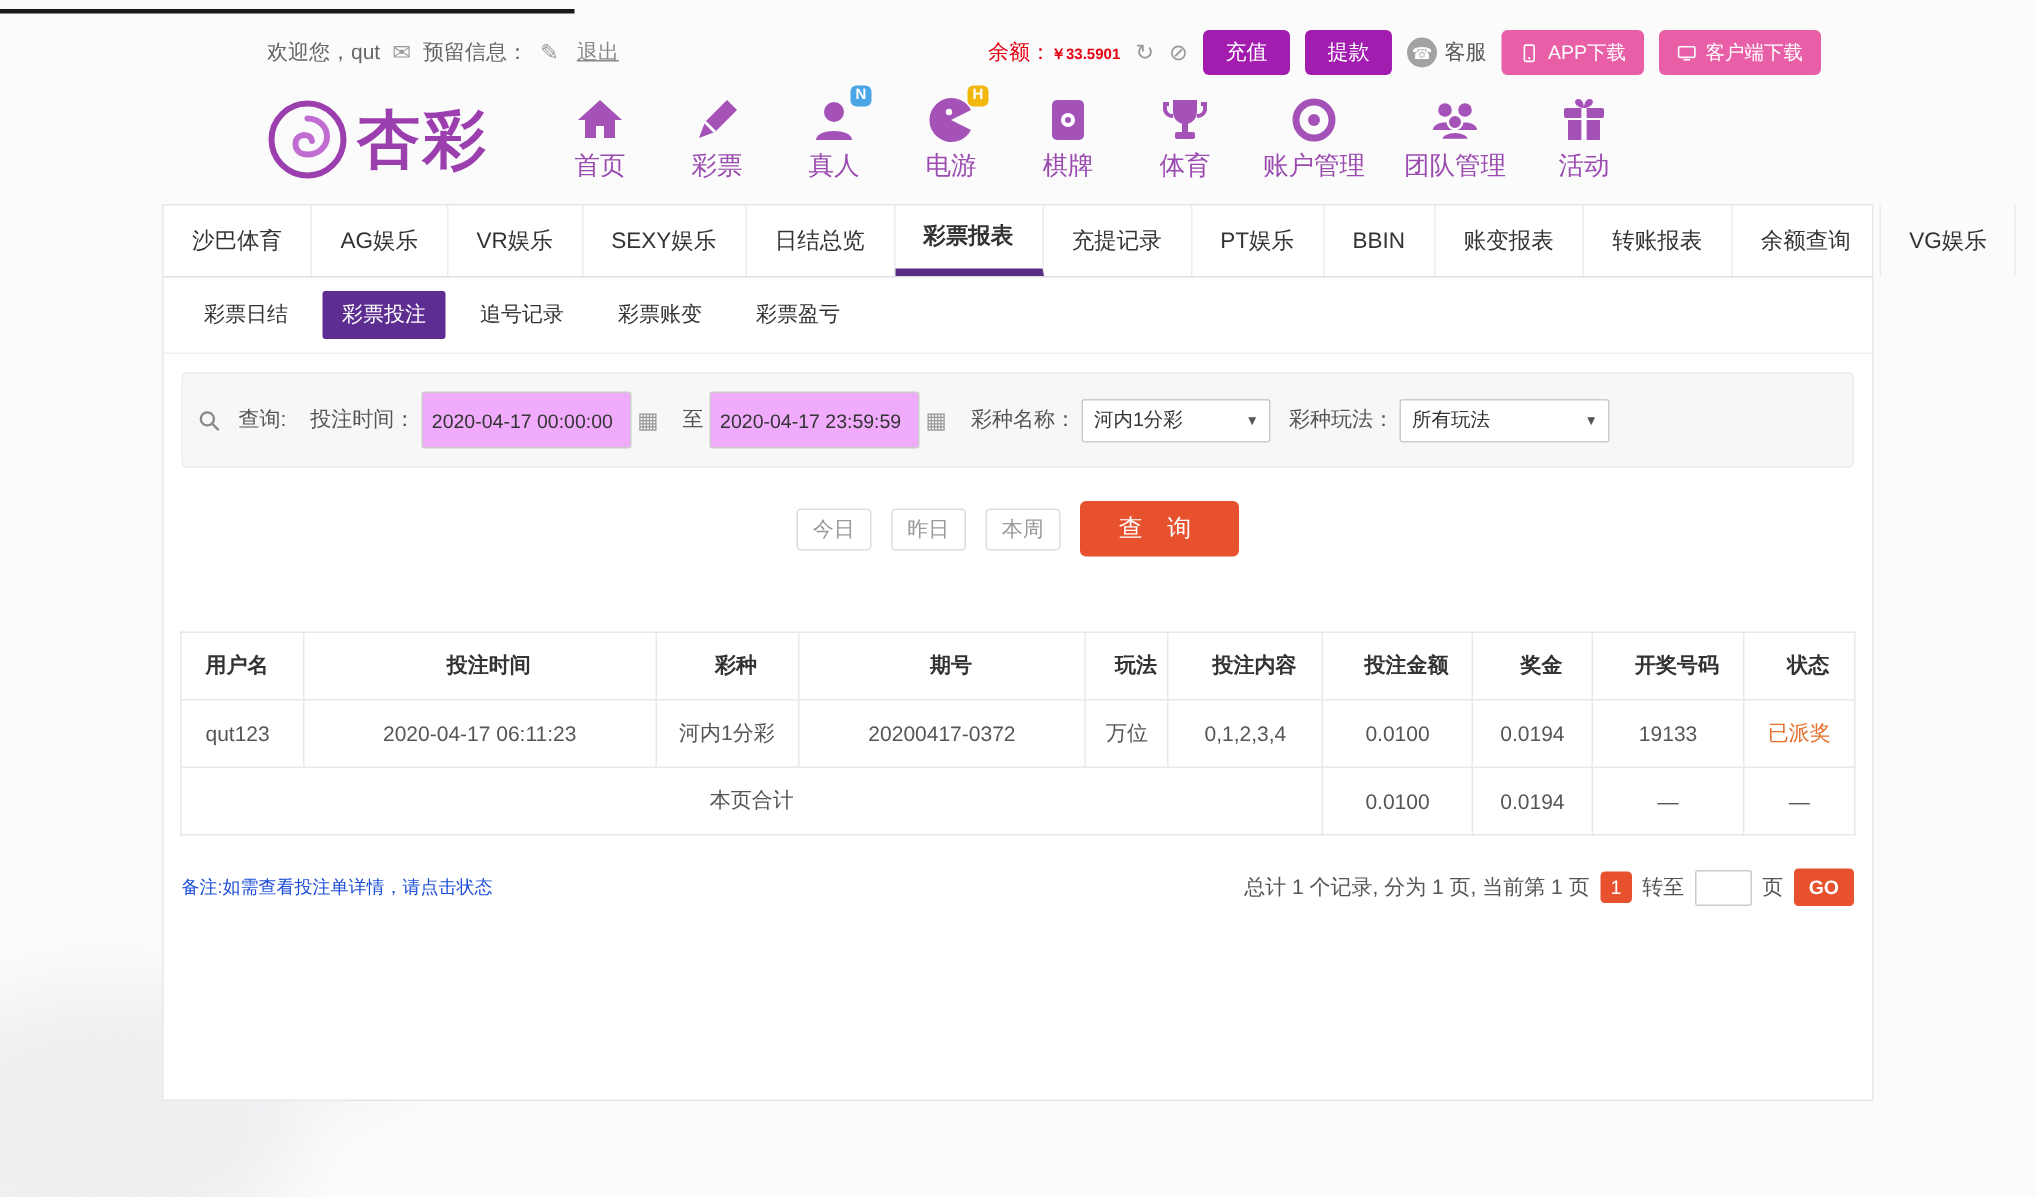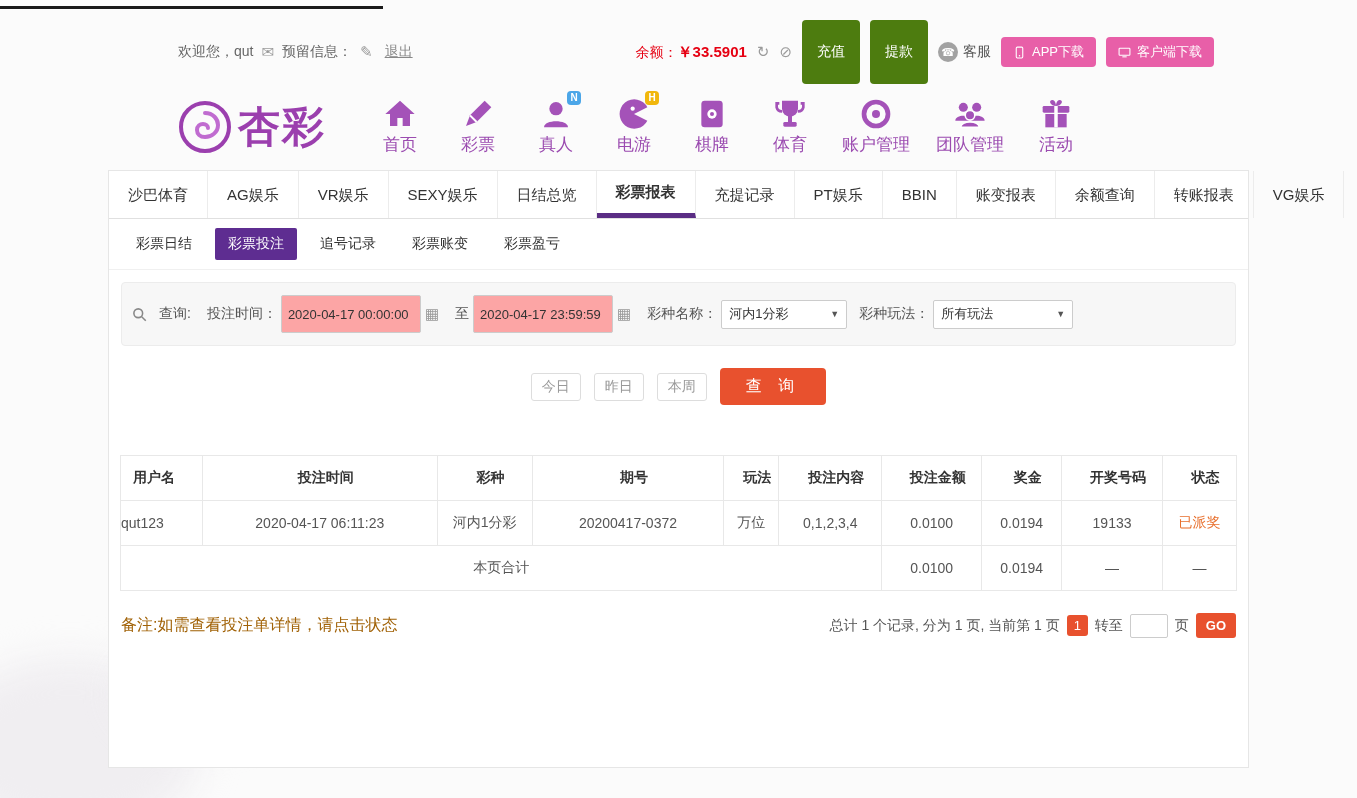--- a/index.html
+++ b/index.html
@@ -17,24 +17,24 @@
 
   .container { width: 1141px; margin: 0 auto; position: relative; z-index: 1; }
 
   
   .topbar { display: flex; align-items: center; padding: 20px 35px 8px 70px; font-size: 14px; color: #666; justify-content: space-between; }
   .topbar-left { display: flex; align-items: center; gap: 8px; }
   .glyph-icon { color: #9a9a9a; font-size: 15px; }
   .logout-link { color: #888; text-decoration: underline; cursor: pointer; margin-left: 4px; }
   .topbar-right { margin-left: auto; display: flex; align-items: center; gap: 10px; }
   .balance { color: #e60012; font-size: 14px; }
-  .balance b { font-size: 15px; }
+  .balance b { font-size: 10px; }
   .btn-purple {
-    background: #4d7c0f; color: #fff; border: none; border-radius: 4px;
-    font-size: 14px; padding: 23px 15px; cursor: pointer; font-family: inherit;
+    background: #a21caf; color: #fff; border: none; border-radius: 4px;
+    font-size: 14px; padding: 6px 15px; cursor: pointer; font-family: inherit;
   }
   .btn-pink {
     background: #e85fa8; color: #fff; border: none; border-radius: 4px;
     font-size: 13px; padding: 6px 12px; cursor: pointer; font-family: inherit;
     display: inline-flex; align-items: center; gap: 6px;
   }
   .service { display: inline-flex; align-items: center; gap: 5px; color: #555; cursor: pointer; }
   .service-bubble { width: 20px; height: 20px; border-radius: 50%; background: #a2a2a2; color: #fff;
     font-size: 11px; display: flex; align-items: center; justify-content: center; }
   .mini-svg { width: 13px; height: 13px; display: block; }
@@ -63,43 +63,43 @@
   .tab.active { font-weight: bold; border-bottom: 5px solid #5a2d84; line-height: 42px; }
 
   .subtabs { display: flex; align-items: flex-start; gap: 10px; padding: 9px 14px; border-bottom: 1px solid #f0f0f0; }
   .subtab { font-size: 14px; color: #333; padding: 7px 13px; cursor: pointer; border-radius: 2px; }
   .subtab.active { background: #5e2d91; color: #fff; }
 
   .search-box { margin: 12px 12px 0; background: #f7f7f7; border: 1px solid #ececec; border-radius: 4px;
     display: flex; align-items: center; padding: 12px 10px; font-size: 14px; color: #555; }
   .search-box .lbl { margin: 0 4px 0 12px; white-space: nowrap; }
   .text-input { width: 140px; height: 29px; border: 1px solid #ccc; border-radius: 2px; padding: 18px 6px;
-    font-size: 13px; color: #333; font-family: inherit; background: #fca5a5; }
+    font-size: 13px; color: #333; font-family: inherit; background: #f0abfc; }
   .cal-icon { color: #999; font-size: 15px; margin: 0 4px; cursor: pointer; }
   .fake-select { width: 126px; height: 29px; border: 1px solid #ccc; border-radius: 2px; background: #fff;
     display: flex; align-items: center; justify-content: space-between; padding: 0 7px; font-size: 13px;
     color: #333; cursor: pointer; }
   .fake-select.wide { width: 140px; }
   .fake-select .caret { font-size: 9px; color: #555; }
 
   .quick-row { display: flex; justify-content: center; align-items: center; gap: 13px; margin: 22px 0 50px; }
   .btn-gray { background: #fff; border: 1px solid #ddd; border-radius: 3px; color: #999; font-size: 14px;
     padding: 4px 10px; cursor: pointer; font-family: inherit; }
   .btn-orange-big { background: #e8512e; border: none; border-radius: 4px; color: #fff; font-size: 16px;
     padding: 8px 26px; letter-spacing: 6px; cursor: pointer; font-family: inherit; }
 
   .bet-table { width: 1117px; margin: 0 auto; border-collapse: collapse; font-size: 14px; }
   .bet-table th, .bet-table td { border: 1px solid #e8e8e8; height: 45px; text-align: center; color: #555; }
   .bet-table th { color: #333; font-weight: bold; background: #fff; padding-left: 12px; }
-  .bet-table th.col-user, .bet-table td.col-user { text-align: left; }
+  .bet-table th.col-user, .bet-table td.col-user { text-align: left; padding-left: 16px; }
   .status-link { color: #e8702e; cursor: pointer; }
   .dash { color: #666; }
 
   .table-footer { display: flex; align-items: center; margin: 22px 12px 0; }
-  .note { color: #a16207; font-size: 16px; }
+  .note { color: #1d4ed8; font-size: 12px; }
   .pagination { margin-left: auto; display: flex; align-items: center; gap: 7px; font-size: 14px; color: #555; }
   .page-badge { width: 21px; height: 21px; background: #e8512e; color: #fff; border-radius: 3px;
     text-align: center; line-height: 21px; font-size: 13px; cursor: pointer; }
   .goto-input { width: 38px; height: 24px; border: 1px solid #ccc; border-radius: 2px; font-family: inherit; padding: 0 4px; }
   .btn-go { background: #e8512e; border: none; border-radius: 3px; color: #fff; font-size: 13px; font-weight: bold;
     padding: 5px 10px; cursor: pointer; font-family: inherit; }
 </style>
 </head>
 <body>
 
@@ -252,22 +252,22 @@
       <div class="tab">沙巴体育</div>
       <div class="tab">AG娱乐</div>
       <div class="tab">VR娱乐</div>
       <div class="tab">SEXY娱乐</div>
       <div class="tab">日结总览</div>
       <div class="tab active">彩票报表</div>
       <div class="tab">充提记录</div>
       <div class="tab">PT娱乐</div>
       <div class="tab">BBIN</div>
       <div class="tab">账变报表</div>
+      <div class="tab">转账报表</div>
       <div class="tab">余额查询</div>
-      <div class="tab">转账报表</div>
       <div class="tab">VG娱乐</div>
     </div>
 
     <div class="subtabs">
       <div class="subtab">彩票日结</div>
       <div class="subtab active">彩票投注</div>
       <div class="subtab">追号记录</div>
       <div class="subtab">彩票账变</div>
       <div class="subtab">彩票盈亏</div>
     </div>

